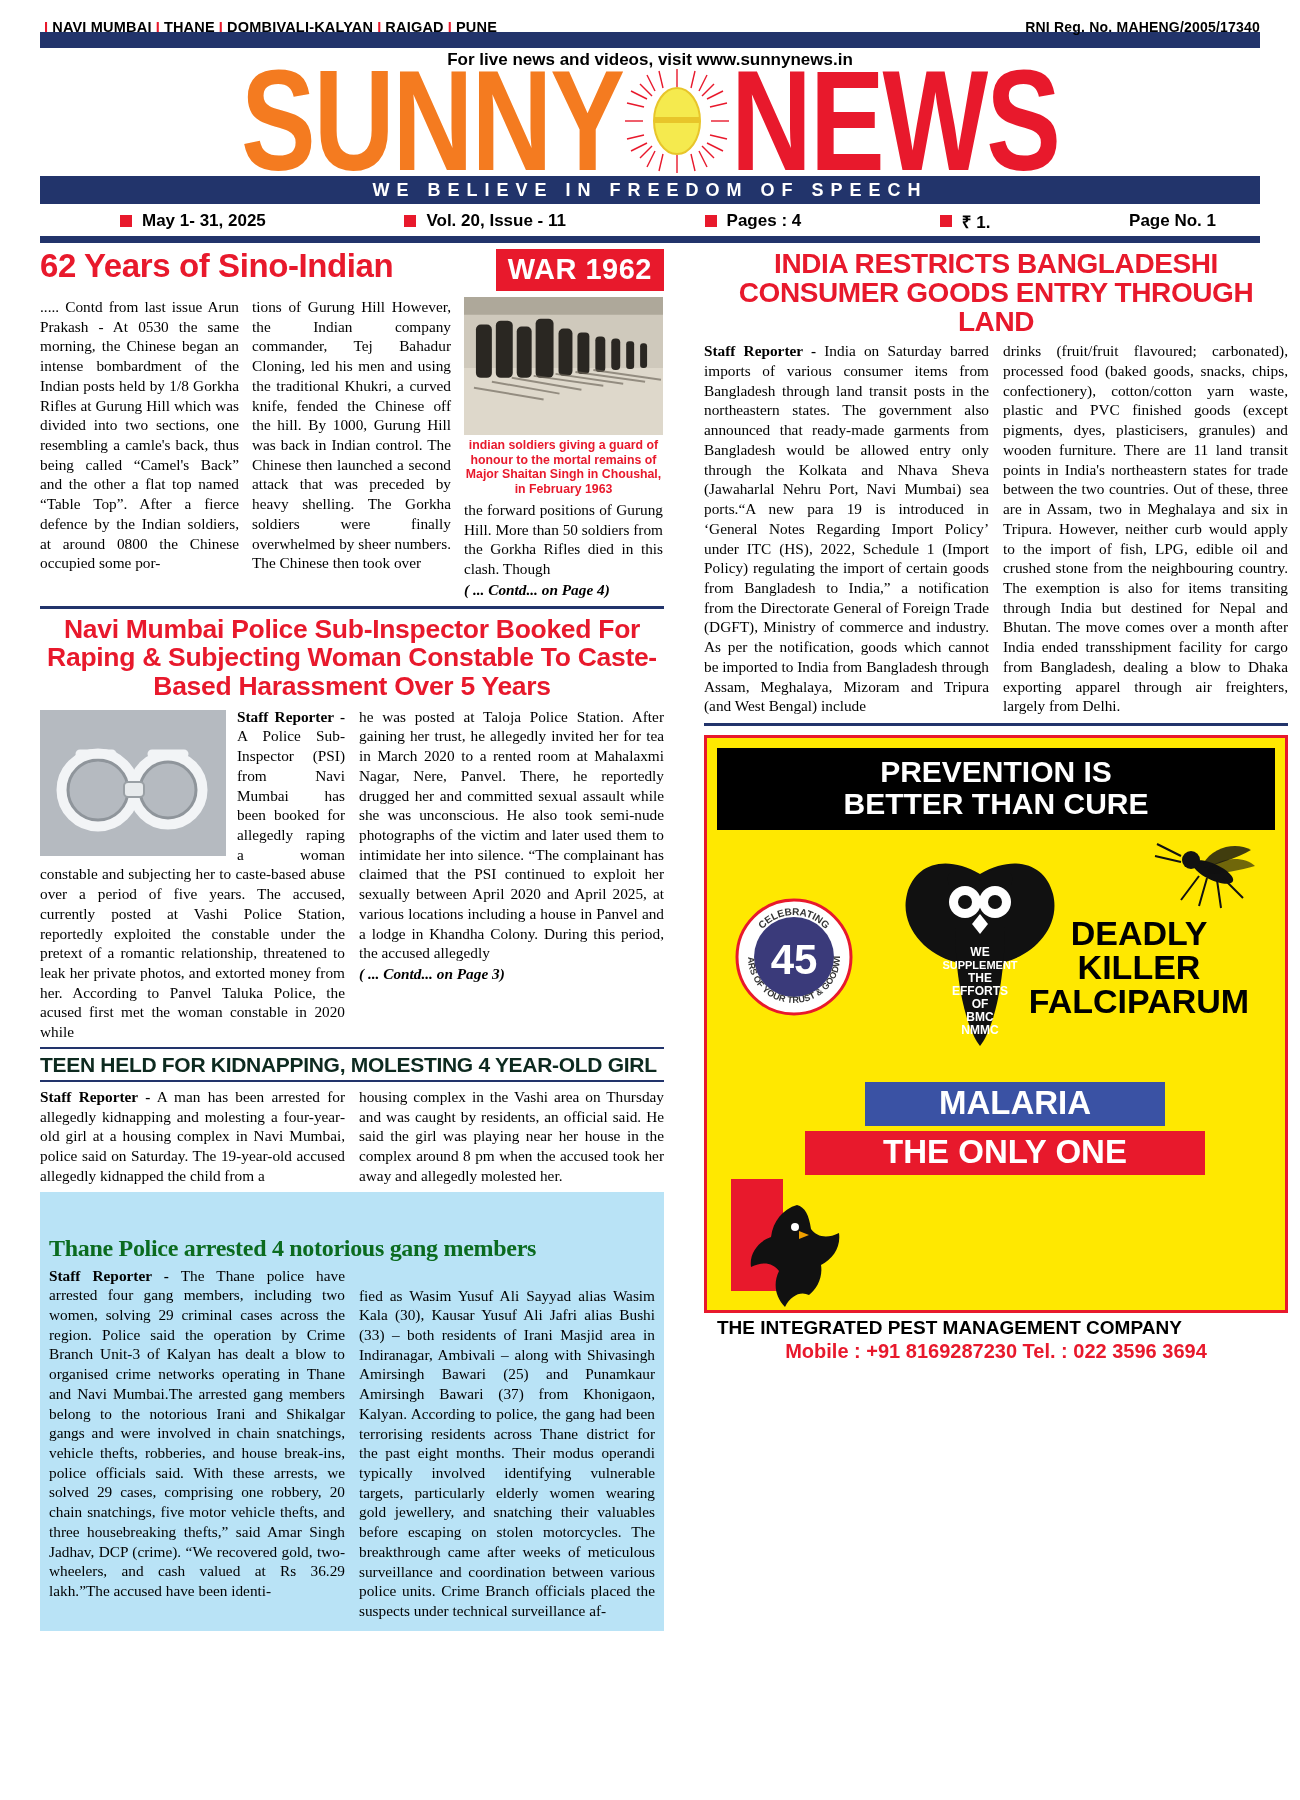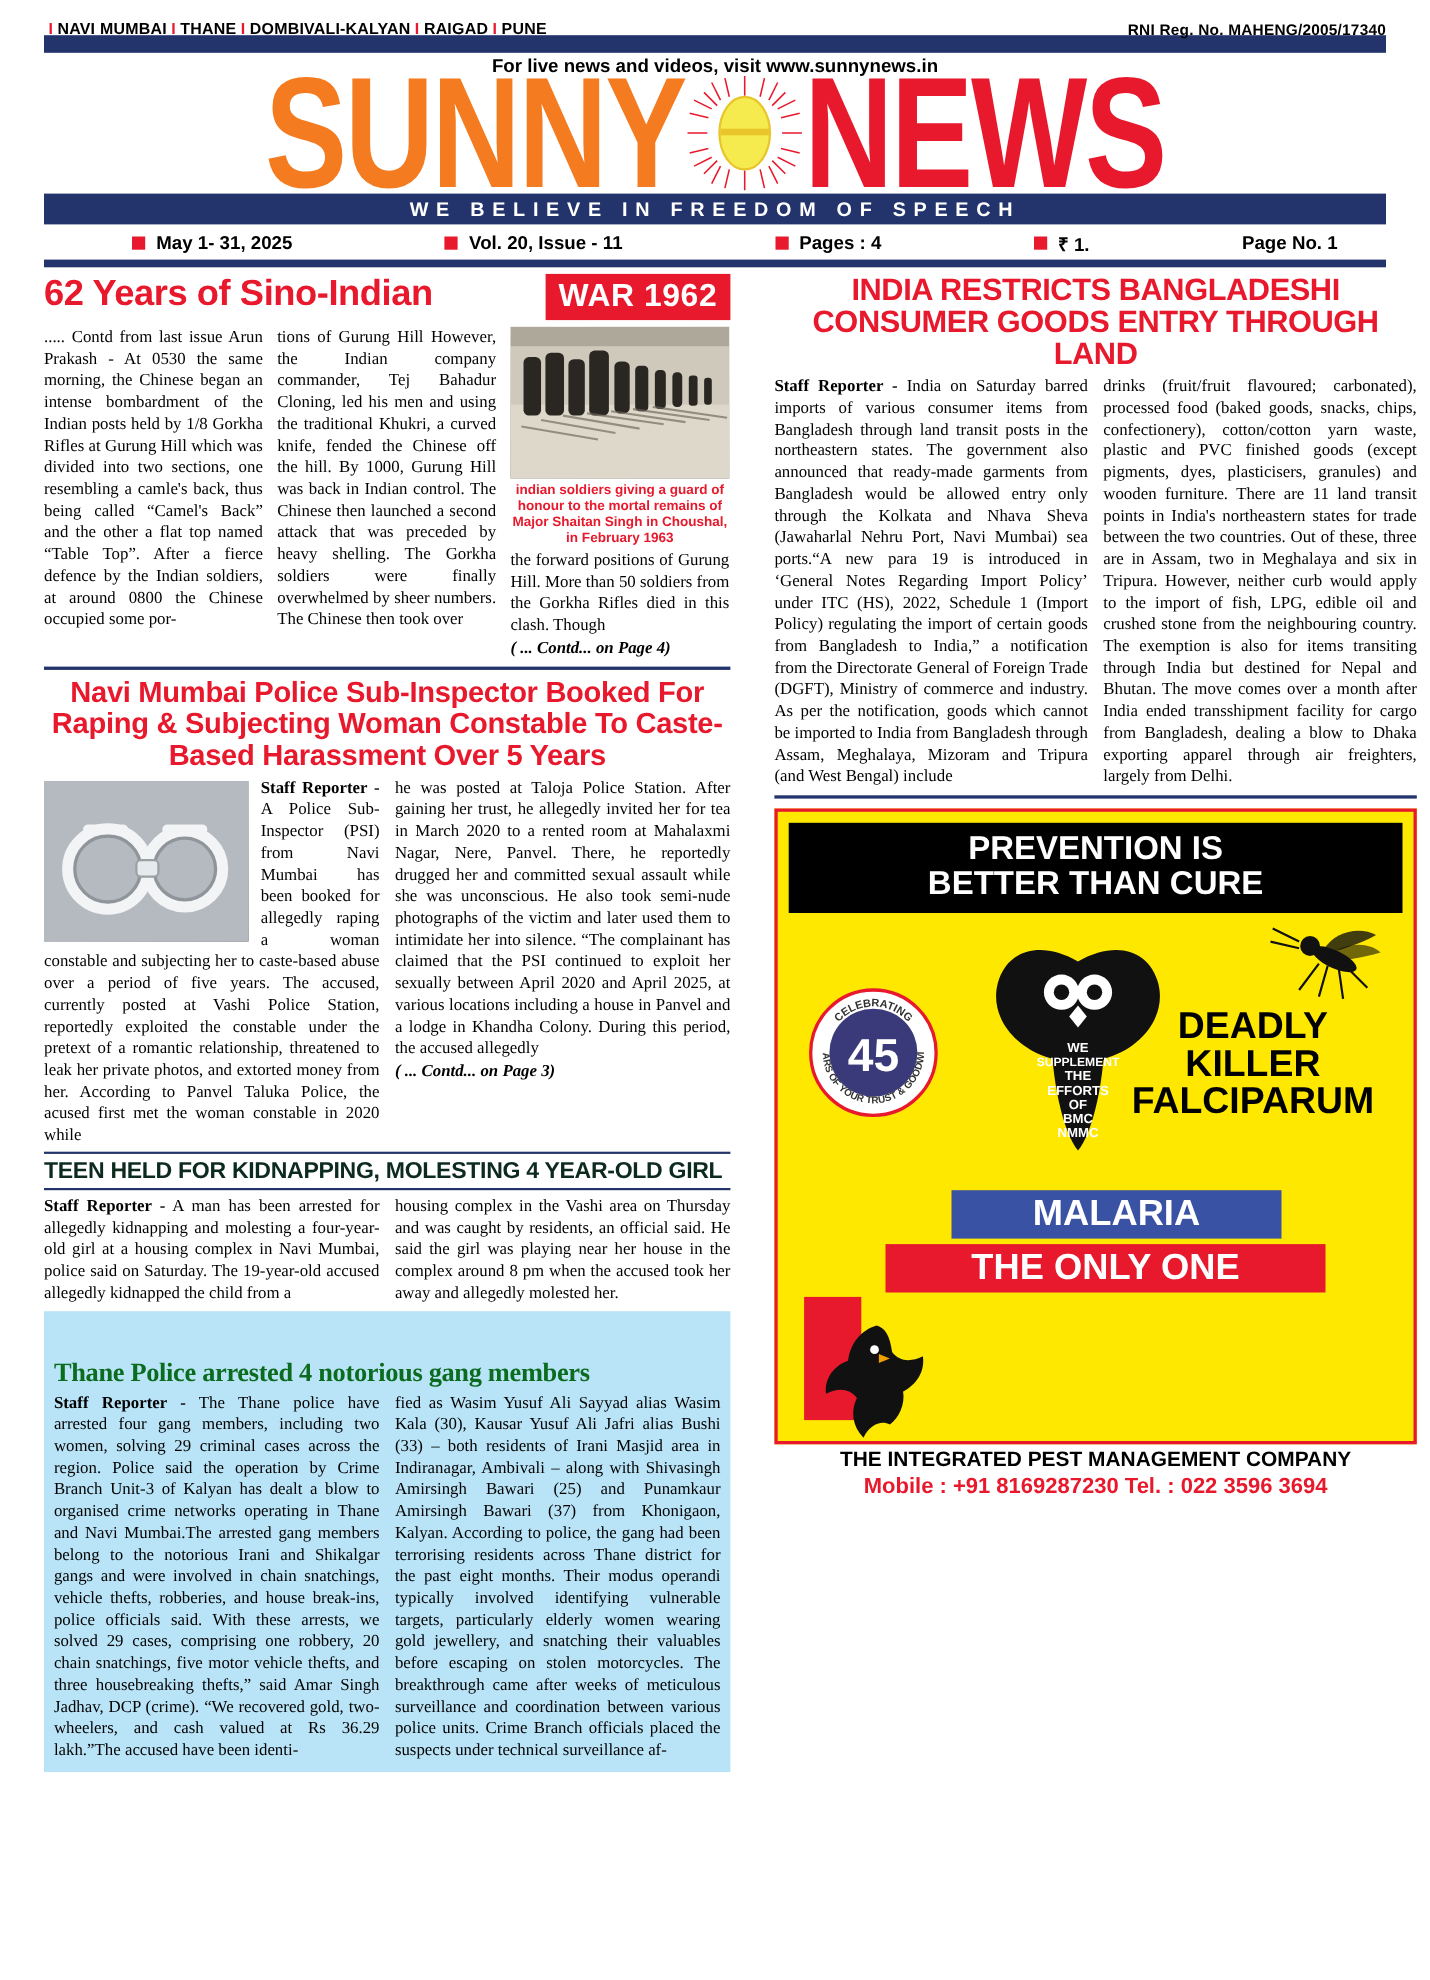--- a/index.html
+++ b/index.html
@@ -173,21 +173,21 @@
   .eaglewrap { position: absolute; left: 22px; top: 18px; width: 116px; height: 118px; }
   .spanwrap {
     position: absolute; left: 140px; top: 10px; width: 430px;
     font-family: "Liberation Sans", sans-serif; font-weight: bold; color: #e8192c;
     font-style: italic; line-height: 1.0;
   }
   .span1 { font-size: 44px; letter-spacing: 2px; }
   .span2 { font-size: 40px; letter-spacing: 1px; }
   .span3 { font-size: 36px; letter-spacing: 1px; }
   .ad-foot1 {
-    position: absolute; left: 0; right: 0; bottom: 26px; text-align: center;
+    position: absolute; left: 0; right: 0; bottom: 26px; 
     font-family: "Liberation Sans", sans-serif; font-weight: bold; font-size: 19px; color: #000;
   }
   .ad-foot2 {
     position: absolute; left: 0; right: 0; bottom: 2px; text-align: center;
     font-family: "Liberation Sans", sans-serif; font-weight: bold; font-size: 20px; color: #e8192c;
   }
   .hr-dark { height: 3px; background: #22346b; margin: 7px 0 0; }
   .hr-dark2 { height: 2px; background: #22346b; margin: 5px 0 4px; }
 </style>
 </head>
@@ -385,21 +385,21 @@
       </div>
 
       <div class="gangbox">
         <h3 class="hl-gang">Thane Police arrested 4 notorious gang members</h3>
         <div style="display:flex;gap:14px;">
           <div style="width:296px;">
             <p class="news">
               <b class="byline">Staff Reporter -</b><span> The Thane police have arrested four gang members, including two women, solving 29 criminal cases across the region. Police said the operation by Crime Branch Unit-3 of Kalyan has dealt a blow to organised crime networks operating in Thane and Navi Mumbai.The arrested gang members belong to the notorious Irani and Shikalgar gangs and were involved in chain snatchings, vehicle thefts, robberies, and house break-ins, police officials said. With these arrests, we solved 29 cases, comprising one robbery, 20 chain snatchings, five motor vehicle thefts, and three housebreaking thefts,” said Amar Singh Jadhav, DCP (crime). “We recovered gold, two-wheelers, and cash valued at Rs 36.29 lakh.”The accused have been identi-</span>
             </p>
           </div>
-          <div style="width:296px;">
+          <div style="width:296px;margin-top:20px;">
             <p class="news">fied as Wasim Yusuf Ali Sayyad alias Wasim Kala (30), Kausar Yusuf Ali Jafri alias Bushi (33) – both residents of Irani Masjid area in Indiranagar, Ambivali – along with Shivasingh Amirsingh Bawari (25) and Punamkaur Amirsingh Bawari (37) from Khonigaon, Kalyan. According to police, the gang had been terrorising residents across Thane district for the past eight months. Their modus operandi typically involved identifying vulnerable targets, particularly elderly women wearing gold jewellery, and snatching their valuables before escaping on stolen motorcycles. The breakthrough came after weeks of meticulous surveillance and coordination between various police units. Crime Branch officials placed the suspects under technical surveillance af-</p>
           </div>
         </div>
       </div>
     </div>
 
     <div class="vline"></div>
 
     <div class="right-block">
 

